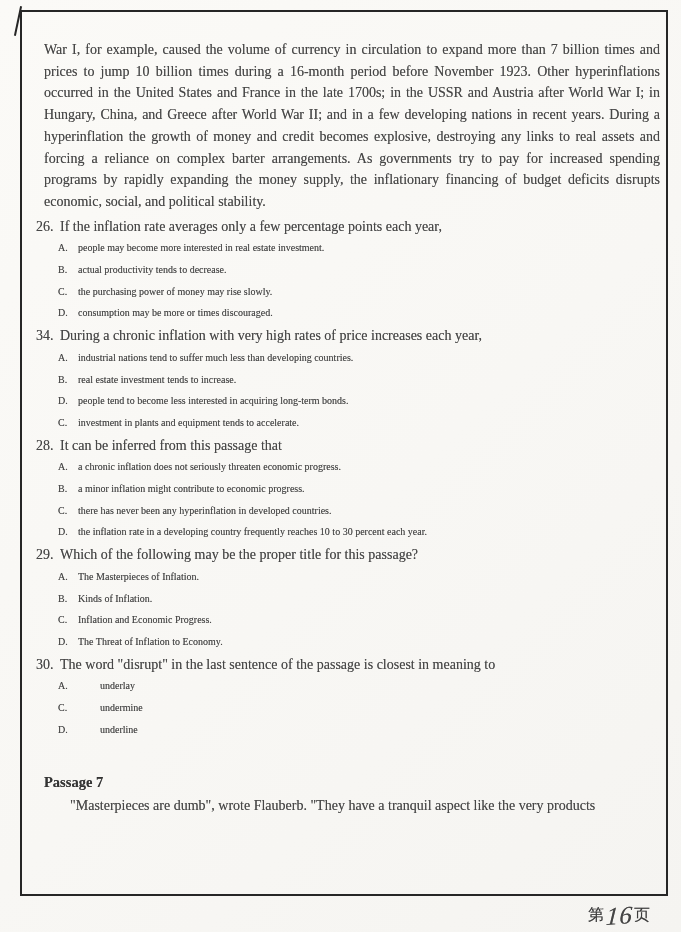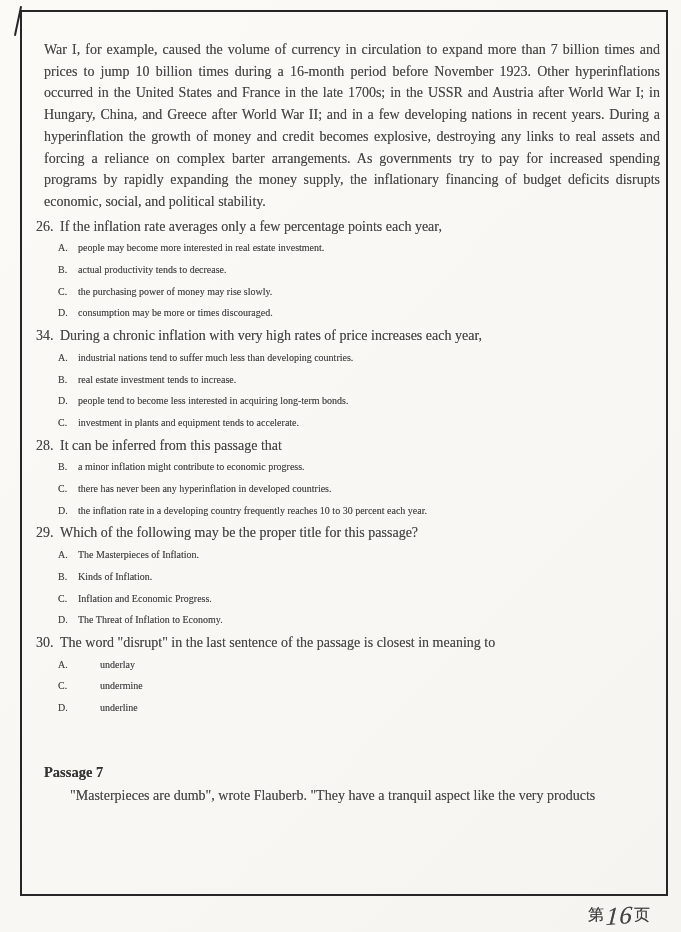--- a/index.html
+++ b/index.html
@@ -34,21 +34,21 @@
     margin:0 0 0 0;
   }
   .questions{margin-top:3px;}
   .question{margin-left:-8px;margin-top:1px;}
   .stem{font-size:14px;line-height:21.7px;}
   .q-num{display:inline-block;min-width:24px;}
   .option{font-size:10px;line-height:21.7px;padding-left:22px;}
   .opt-label{display:inline-block;width:20px;}
   .question.wide-options .opt-label{width:42px;}
   .passage7-heading{
-    margin-top:42px;
+    margin-top:30px;
     font-size:14.5px;font-weight:bold;color:#333333;
     line-height:22px;
   }
   .passage7-line{
     font-size:14px;line-height:22px;margin-top:2px;
     text-indent:26px;
   }
   .footer{
     position:absolute;right:30px;bottom:2px;
     font-size:16px;color:#3d3d3d;
@@ -87,20 +87,21 @@
       <div class="question">
         <div class="stem"><span class="q-num">34.</span><span>During a chronic inflation with very high rates of price increases each year,</span></div>
         <div class="option"><span class="opt-label">A.</span><span>industrial nations tend to suffer much less than developing countries.</span></div>
         <div class="option"><span class="opt-label">B.</span><span>real estate investment tends to increase.</span></div>
         <div class="option"><span class="opt-label">D.</span><span>people tend to become less interested in acquiring long-term bonds.</span></div>
         <div class="option"><span class="opt-label">C.</span><span>investment in plants and equipment tends to accelerate.</span></div>
       </div>
 
       <div class="question">
         <div class="stem"><span class="q-num">28.</span><span>It can be inferred from this passage that</span></div>
+        <div class="option"><span class="opt-label">A.</span><span>a chronic inflation does not seriously threaten economic progress.</span></div>
         <div class="option"><span class="opt-label">B.</span><span>a minor inflation might contribute to economic progress.</span></div>
         <div class="option"><span class="opt-label">C.</span><span>there has never been any hyperinflation in developed countries.</span></div>
         <div class="option"><span class="opt-label">D.</span><span>the inflation rate in a developing country frequently reaches 10 to 30 percent each year.</span></div>
       </div>
 
       <div class="question">
         <div class="stem"><span class="q-num">29.</span><span>Which of the following may be the proper title for this passage?</span></div>
         <div class="option"><span class="opt-label">A.</span><span>The Masterpieces of Inflation.</span></div>
         <div class="option"><span class="opt-label">B.</span><span>Kinds of Inflation.</span></div>
         <div class="option"><span class="opt-label">C.</span><span>Inflation and Economic Progress.</span></div>

